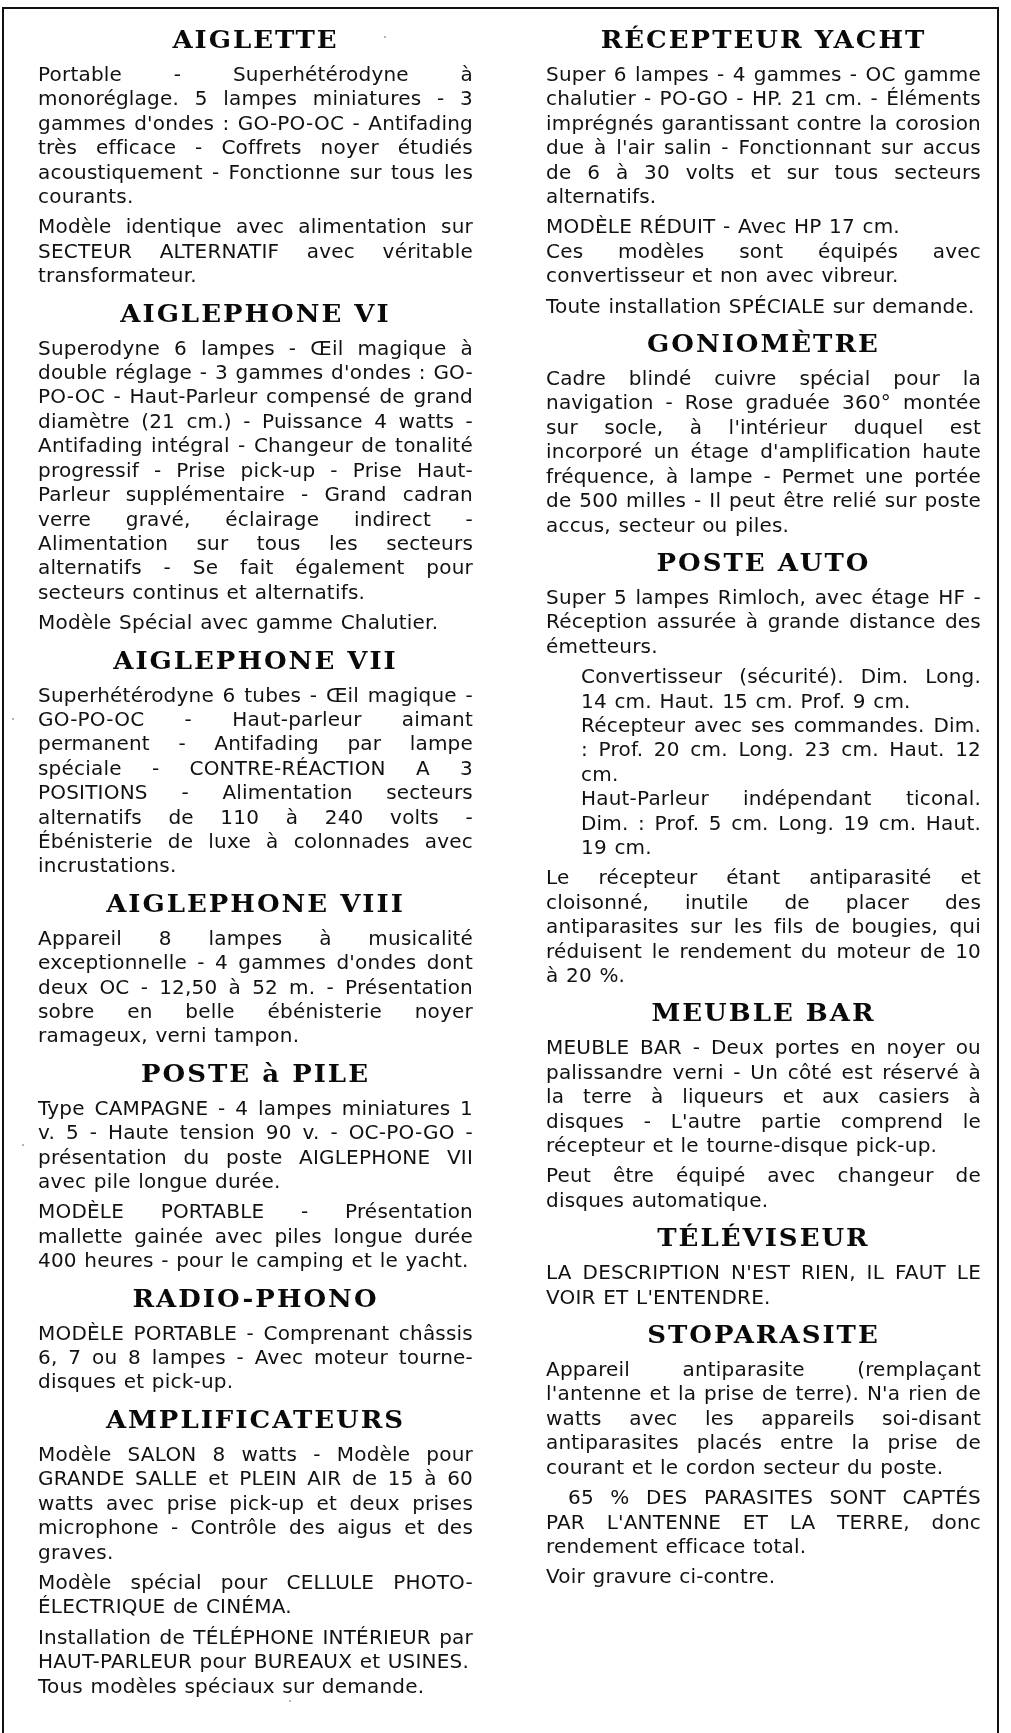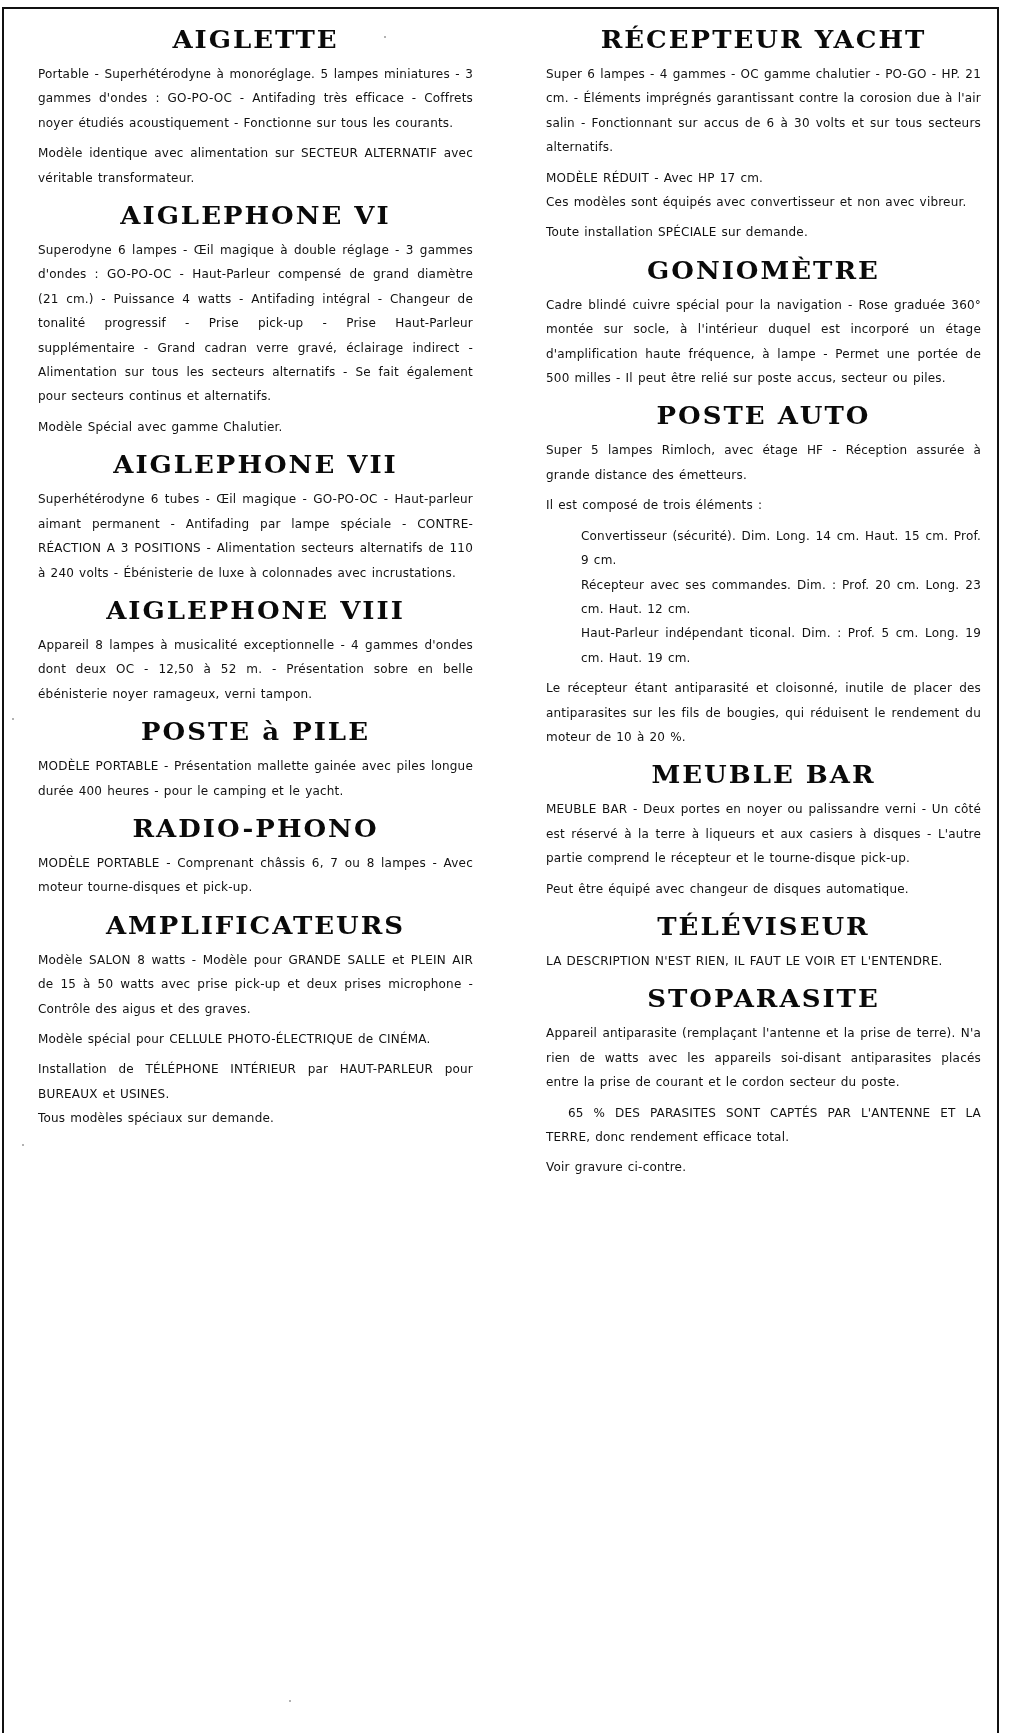--- a/index.html
+++ b/index.html
@@ -13,21 +13,21 @@
   .col.left { left:38px; }
   .col.right { left:546px; }
   .section { margin:0; }
   .title {
     font-family:"DejaVu Serif", serif; font-weight:bold;
     font-size:26px; letter-spacing:2px; text-align:center;
     color:#0a0a0a; margin:10px 0 8px 0; line-height:30px;
     transform:scaleY(0.95);
   }
   .para {
-    font-family:"DejaVu Sans", sans-serif; font-size:12px; line-height:24.4px;
+    font-family:"DejaVu Sans", sans-serif; font-size:20px; line-height:24.4px;
     color:#111; text-align:justify; text-align-last:left;
     margin:0 0 6px 0; letter-spacing:0.2px; word-spacing:1px;
   }
   .para.indent-first { text-indent:22px; }
   .sublist { margin:0 0 6px 35px; }
   .sublist .para { margin:0; }
   .speck { position:absolute; width:2px; height:2px; background:#999; border-radius:1px; }
 </style>
 </head>
 <body>
@@ -53,31 +53,32 @@
     <p class="para">Superhétérodyne 6 tubes - Œil magique - GO-PO-OC - Haut-parleur aimant permanent - Antifading par lampe spéciale - CONTRE-RÉACTION A 3 POSITIONS - Alimentation secteurs alternatifs de 110 à 240 volts - Ébénisterie de luxe à colonnades avec incrustations.</p>
   </div>
 
   <div class="section">
     <div class="title">AIGLEPHONE VIII</div>
     <p class="para">Appareil 8 lampes à musicalité exceptionnelle - 4 gammes d'ondes dont deux OC - 12,50 à 52 m. - Présentation sobre en belle ébénisterie noyer ramageux, verni tampon.</p>
   </div>
 
   <div class="section">
     <div class="title">POSTE à PILE</div>
+    <p class="para">Type CAMPAGNE - 4 lampes miniatures 1 v. 5 - Haute tension 90 v. - OC-PO-GO - présentation du poste AIGLEPHONE VII avec pile longue durée.</p>
     <p class="para">MODÈLE PORTABLE - Présentation mallette gainée avec piles longue durée 400 heures - pour le camping et le yacht.</p>
   </div>
 
   <div class="section">
     <div class="title">RADIO-PHONO</div>
     <p class="para">MODÈLE PORTABLE - Comprenant châssis 6, 7 ou 8 lampes - Avec moteur tourne-disques et pick-up.</p>
   </div>
 
   <div class="section">
     <div class="title">AMPLIFICATEURS</div>
-    <p class="para">Modèle SALON 8 watts - Modèle pour GRANDE SALLE et PLEIN AIR de 15 à 50 watts avec prise pick-up et deux prises microphone - Contrôle des aigus et des graves.</p>
+    <p class="para">Modèle SALON 8 watts - Modèle pour GRANDE SALLE et PLEIN AIR de 15 à 60 watts avec prise pick-up et deux prises microphone - Contrôle des aigus et des graves.</p>
     <p class="para">Modèle spécial pour CELLULE PHOTO-ÉLECTRIQUE de CINÉMA.</p>
     <p class="para">Installation de TÉLÉPHONE INTÉRIEUR par HAUT-PARLEUR pour BUREAUX et USINES.</p>
     <p class="para" style="margin-top:-6px">Tous modèles spéciaux sur demande.</p>
   </div>
 </div>
 
 <div class="col right">
 
   <div class="section">
     <div class="title">RÉCEPTEUR YACHT</div>
@@ -88,21 +89,20 @@
   </div>
 
   <div class="section">
     <div class="title">GONIOMÈTRE</div>
     <p class="para">Cadre blindé cuivre spécial pour la navigation - Rose graduée 360° montée sur socle, à l'intérieur duquel est incorporé un étage d'amplification haute fréquence, à lampe - Permet une portée de 500 milles - Il peut être relié sur poste accus, secteur ou piles.</p>
   </div>
 
   <div class="section">
     <div class="title">POSTE AUTO</div>
     <p class="para">Super 5 lampes Rimloch, avec étage HF - Réception assurée à grande distance des émetteurs.</p>
-    <p class="para">Il est composé de trois éléments :</p>
     <div class="sublist">
       <p class="para">Convertisseur (sécurité). Dim. Long. 14 cm. Haut. 15 cm. Prof. 9 cm.</p>
       <p class="para">Récepteur avec ses commandes. Dim. : Prof. 20 cm. Long. 23 cm. Haut. 12 cm.</p>
       <p class="para">Haut-Parleur indépendant ticonal. Dim. : Prof. 5 cm. Long. 19 cm. Haut. 19 cm.</p>
     </div>
     <p class="para">Le récepteur étant antiparasité et cloisonné, inutile de placer des antiparasites sur les fils de bougies, qui réduisent le rendement du moteur de 10 à 20 %.</p>
   </div>
 
   <div class="section">
     <div class="title">MEUBLE BAR</div>

